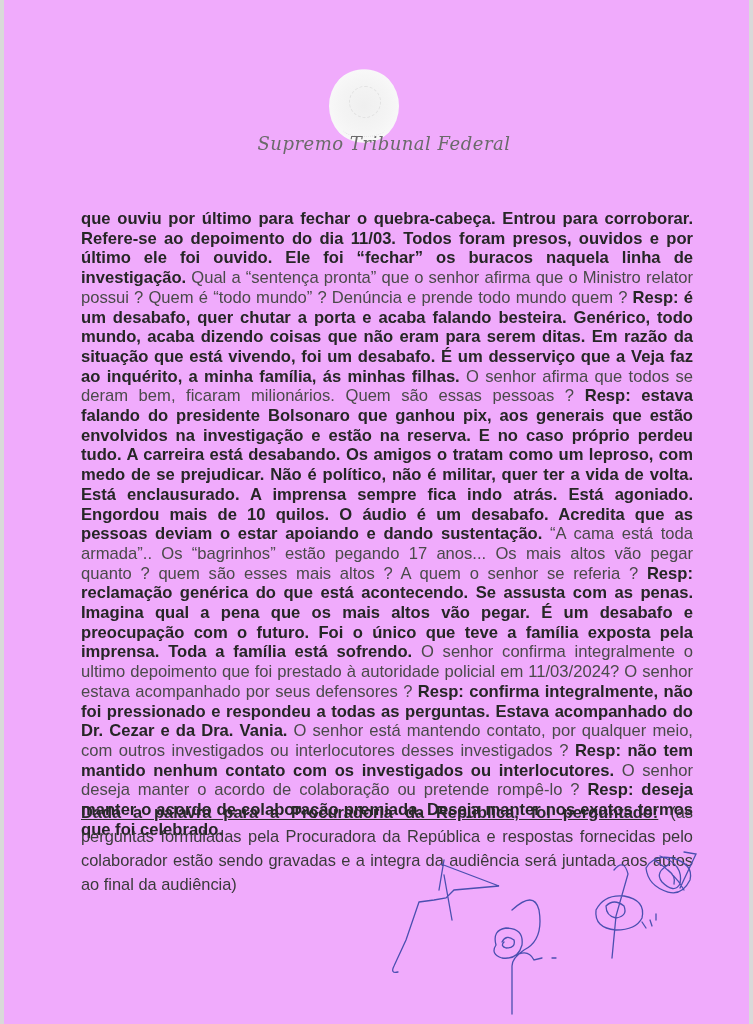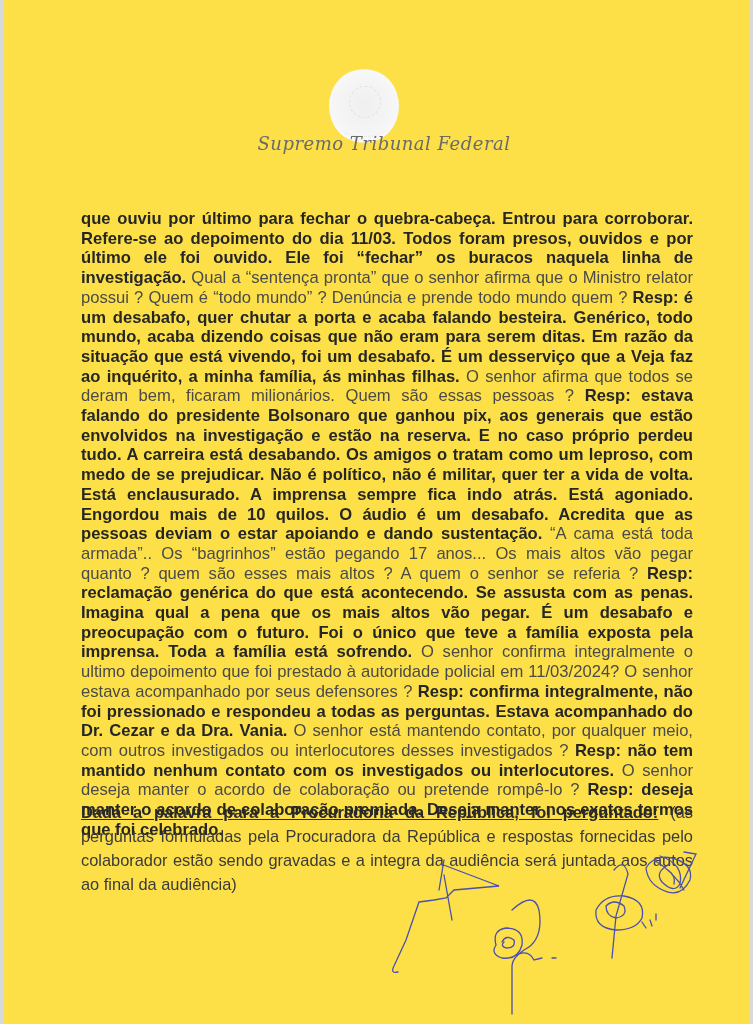--- a/index.html
+++ b/index.html
@@ -1,19 +1,19 @@
 <!DOCTYPE html>
 <html><head>
 <meta charset="utf-8">
 <style>
   html, body { margin: 0; padding: 0; background: #ffffff; }
   body { width: 753px; height: 1024px; position: relative; overflow: hidden; }
   .page {
     position: absolute; left: 0; top: 0; width: 753px; height: 1024px;
-    background: #fde047;
+    background: #f0abfc;
     border-left: 4px solid #d9d9d9;
     border-right: 4px solid #d9d9d9;
     box-sizing: border-box;
   }
   .header { position: absolute; left: 0; top: 30px; width: 753px; height: 140px; }
   .crest {
     position: absolute; left: 325px; top: 38px; width: 70px; height: 76px;
     border-radius: 50%;
     background: radial-gradient(circle, #efefef 0%, #f4f4f4 45%, #f8f8f8 70%, rgba(255,255,255,0) 72%);
   }

